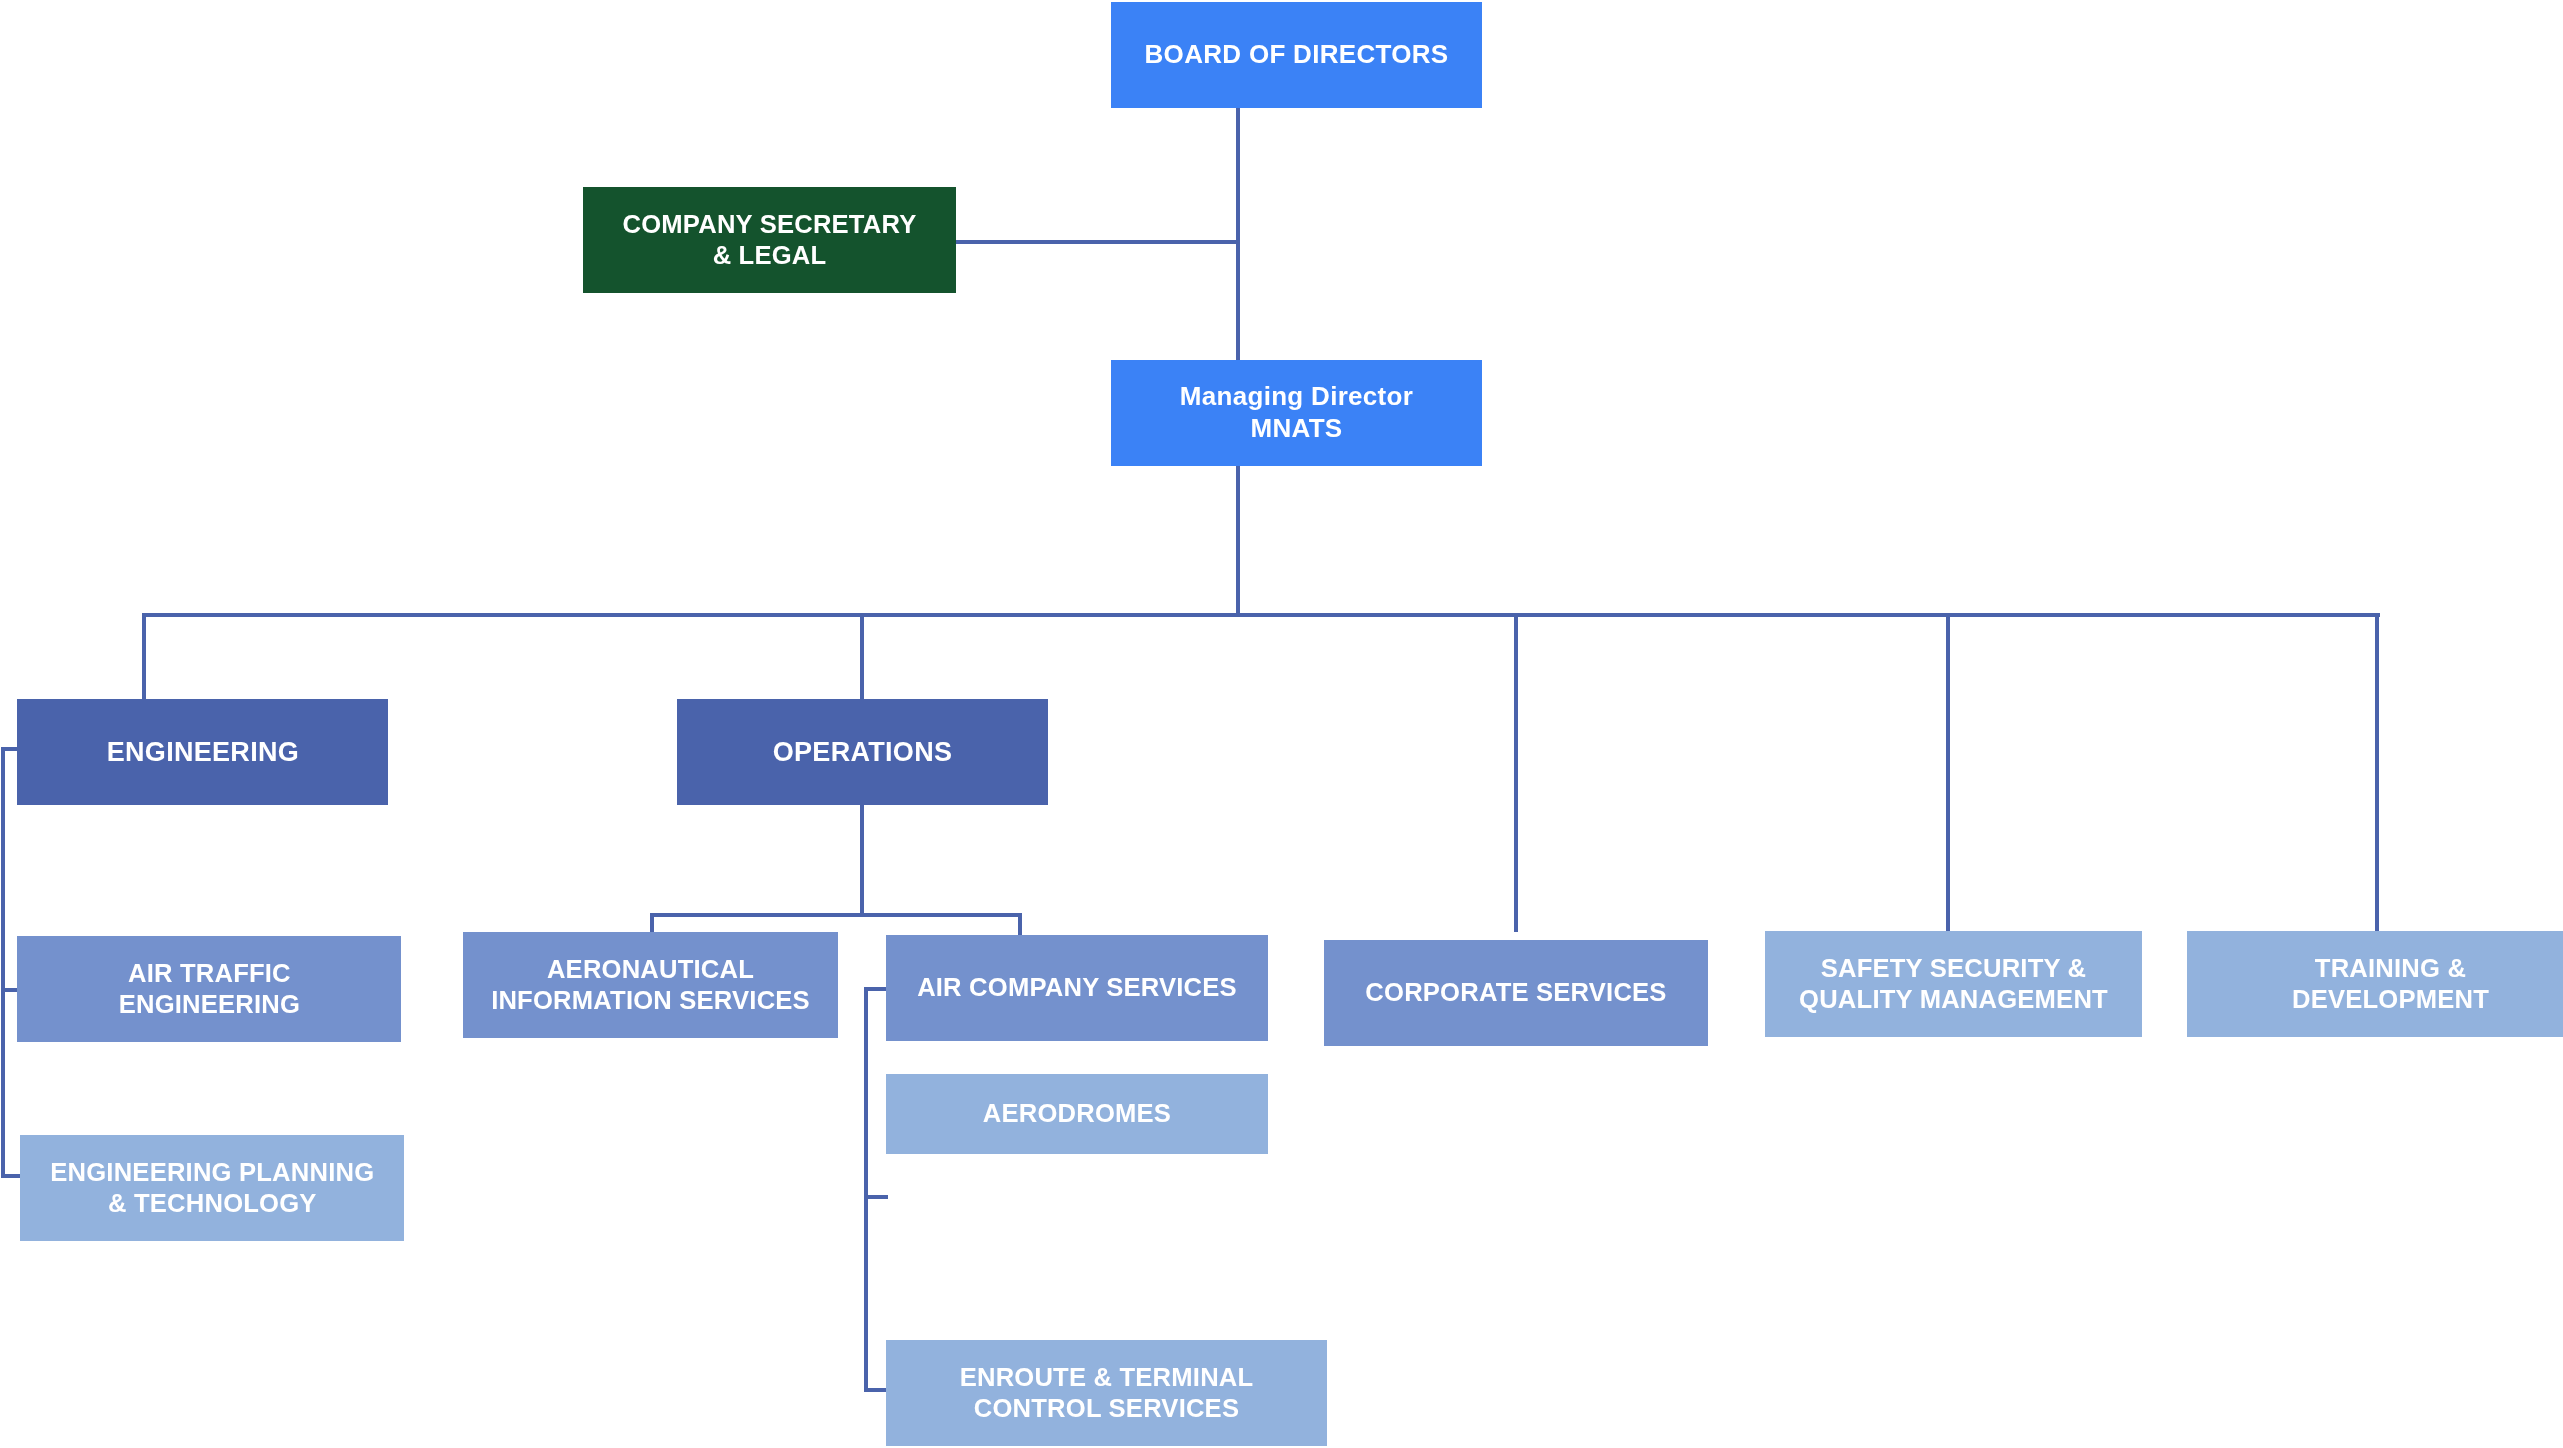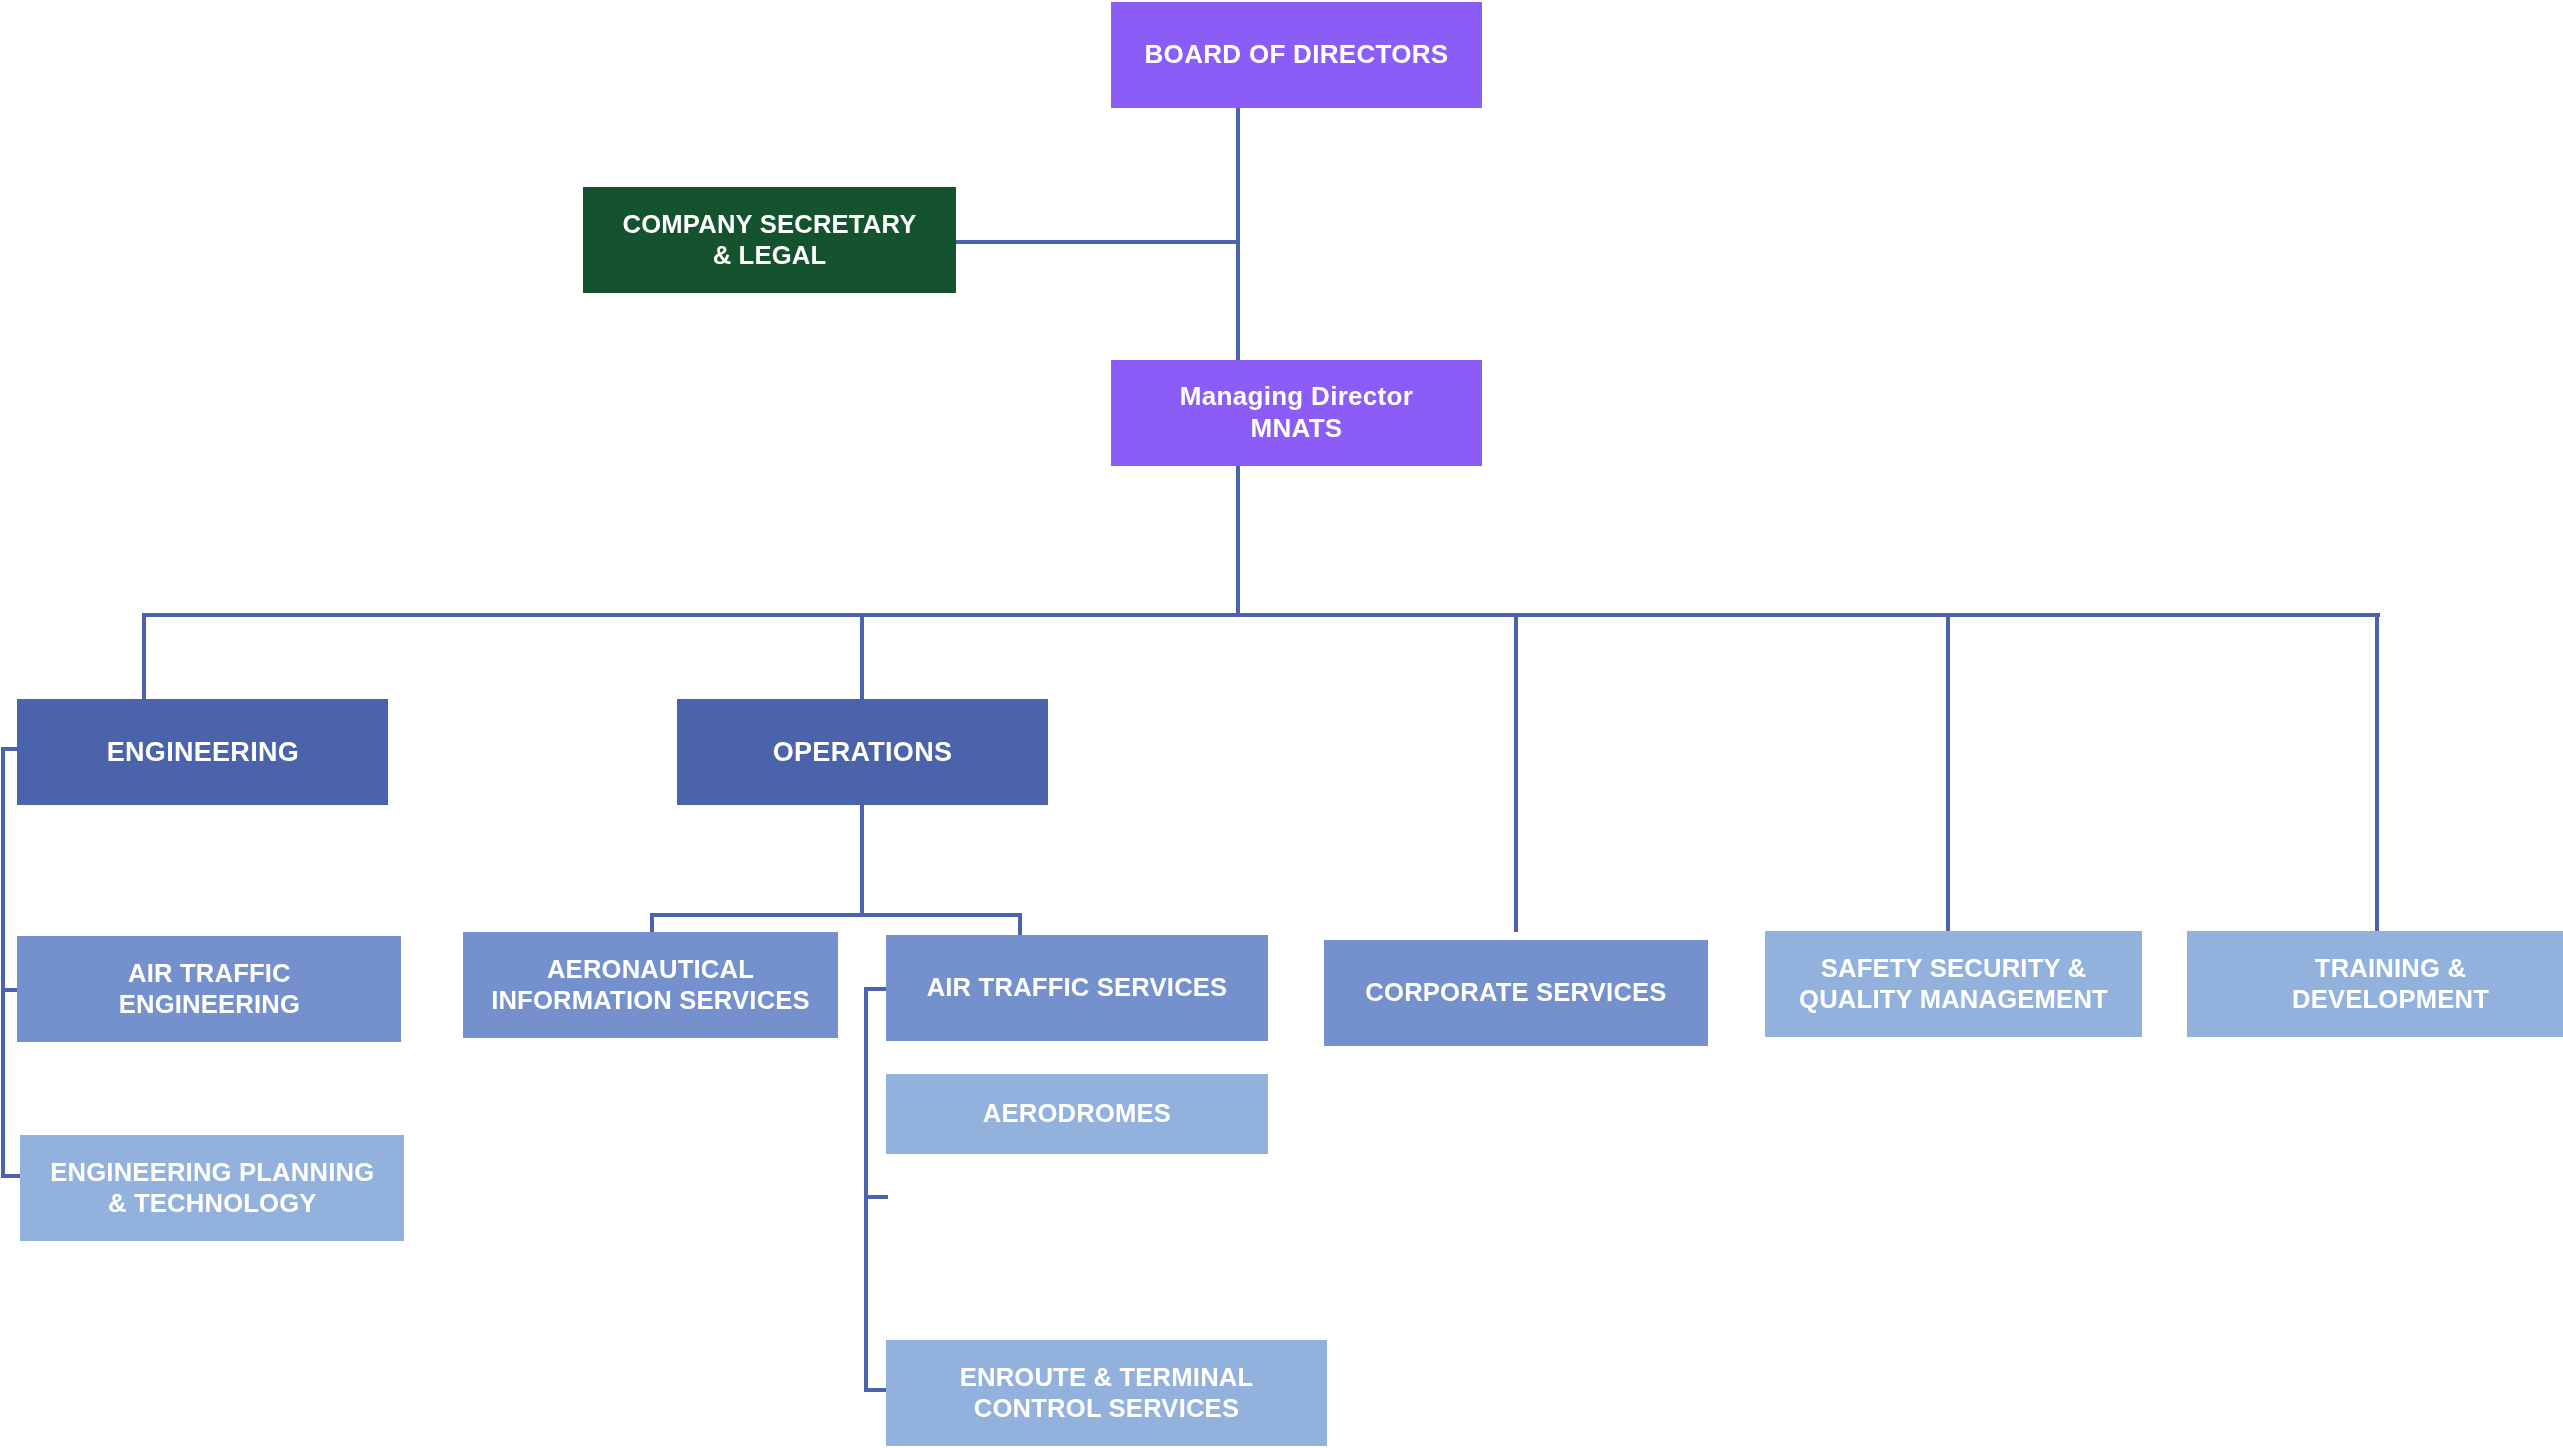--- a/index.html
+++ b/index.html
@@ -27,21 +27,21 @@
     box-sizing: border-box;
     line-height: 1.22;
     z-index: 5;
   }
   .node .label {
     display: block;
     width: 100%;
     white-space: pre-line;
   }
   .lvl-top {
-    background: #8b5cf6;
+    background: #3b82f6;
     font-weight: bold;
     font-size: 26px;
     letter-spacing: 0.3px;
   }
   .lvl-div {
     background: #4a63ab;
     font-weight: bold;
     font-size: 27px;
     letter-spacing: 0.3px;
   }
@@ -150,21 +150,21 @@
     <span class="label">ENGINEERING PLANNING
 &amp; TECHNOLOGY</span>
   </div>
 
   <div class="node lvl-sub" style="left:463px; top:932px; width:375px; height:106px;">
     <span class="label">AERONAUTICAL
 INFORMATION SERVICES</span>
   </div>
 
   <div class="node lvl-sub" style="left:886px; top:935px; width:382px; height:106px;">
-    <span class="label">AIR TRAFFIC SERVICES</span>
+    <span class="label">AIR COMPANY SERVICES</span>
   </div>
 
   <div class="node lvl-sub2" style="left:886px; top:1074px; width:382px; height:80px;">
     <span class="label">AERODROMES</span>
   </div>
 
   <div class="node lvl-sub2" style="left:886px; top:1340px; width:441px; height:106px;">
     <span class="label">ENROUTE &amp; TERMINAL
 CONTROL SERVICES</span>
   </div>

